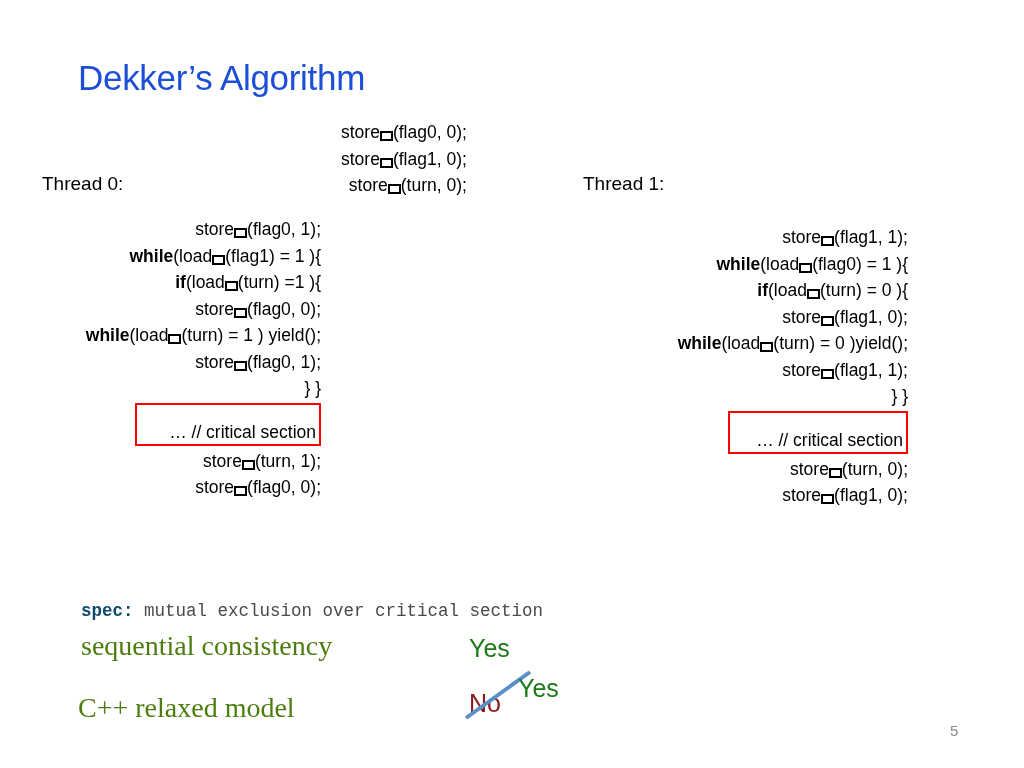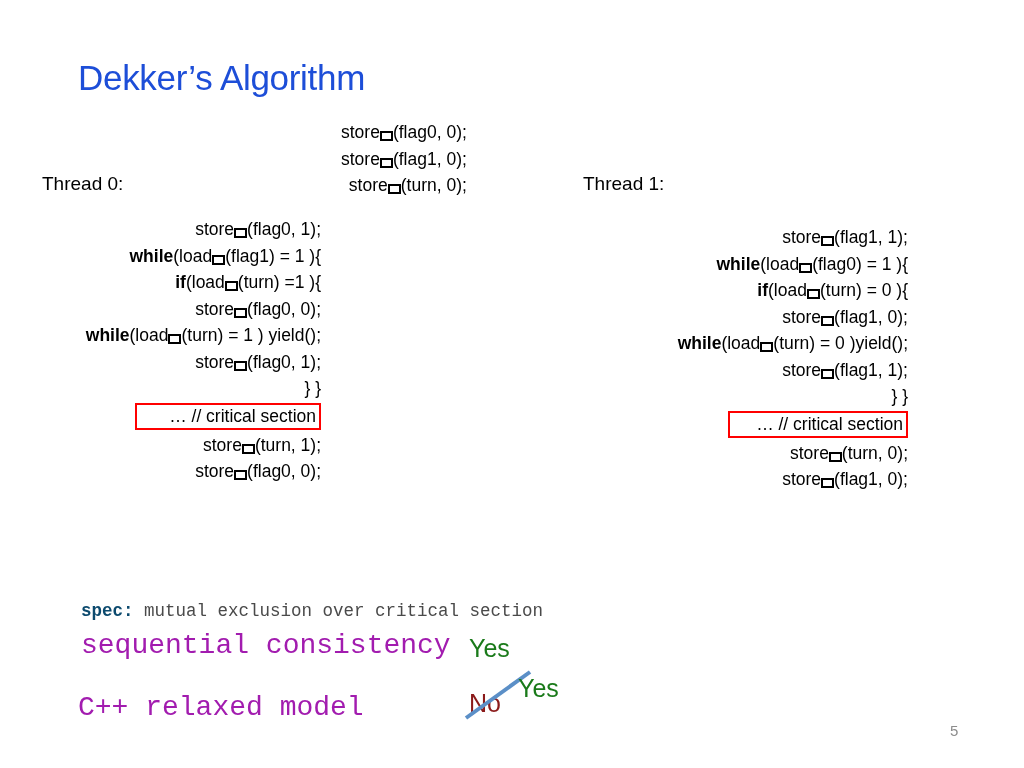--- a/index.html
+++ b/index.html
@@ -72,21 +72,21 @@
   #thread1-label { left: 583px; top: 171px; }
 
   
   #thread0-code { position: absolute; left: 42px;  top: 216px; }
   #thread1-code { position: absolute; left: 583px; top: 224px; margin-left: 46px; }
 
   
   .crit {
     display: inline-block;
     border: 2.4px solid #ff0000;
-    padding: 1px 3px 1px 2px;
+    padding: 17px 3px 1px 2px;
     margin: 1.5px 0 1.5px -3px;
     line-height: 21px;
     box-sizing: border-box;
   }
   .crit-t0 { width: 186px; }
   .crit-t1 { width: 180px; }
 
   
   #spec-line {
     position: absolute;
@@ -98,24 +98,24 @@
     white-space: pre;
     color: #4a4a4a;
   }
   #spec-line .spec-key {
     font-weight: bold;
     color: #0c4a6e;
   }
 
   .model-row-label {
     position: absolute;
-    font-family: Liberation Mono, monospace;
+    font-family: Liberation Serif, serif;
     font-size: 28px;
     line-height: 34px;
-    color: #a21caf;
+    color: #4d7c0f;
     white-space: nowrap;
   }
   #model-sc-label  { left: 81px; top: 629px; }
   #model-cxx-label { left: 78px; top: 691px; text-align: right; }
 
   .verdict {
     position: absolute;
     font-family: "Liberation Sans", sans-serif;
     font-size: 25px;
     line-height: 34px;

